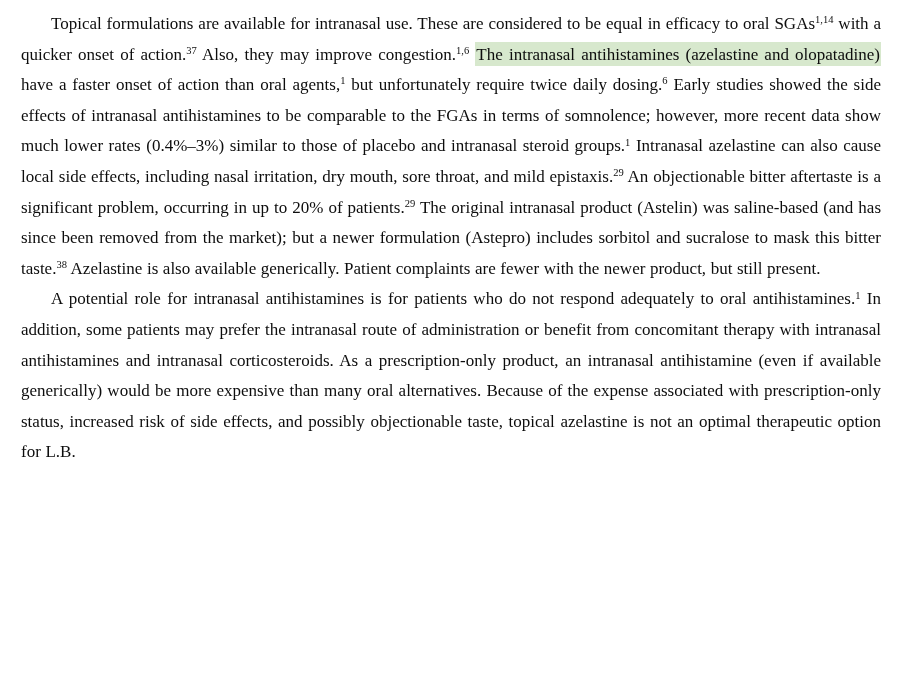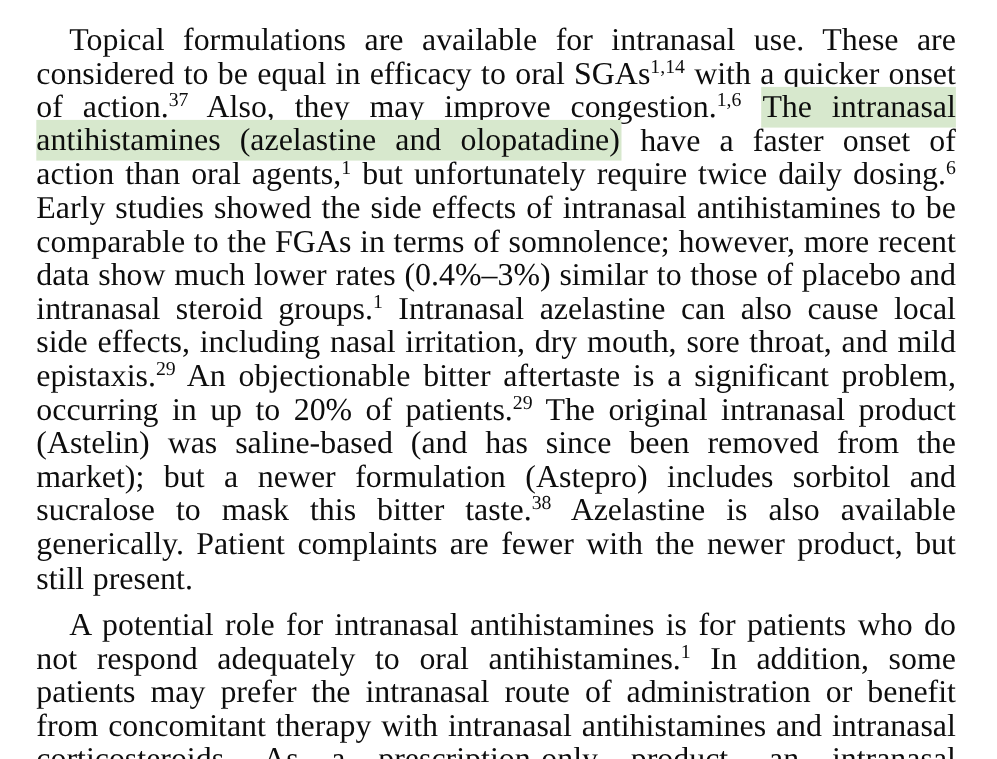--- a/index.html
+++ b/index.html
@@ -14,26 +14,26 @@
   }
   .page {
     box-sizing: border-box;
     width: 906px;
     height: 690px;
     padding: 9px 25px 0 21px;
     background: #ffffff;
   }
   p.para {
     font-family: "Liberation Serif", serif;
-    font-size: 29px;
+    font-size: 17px;
     line-height: 30.6px;
     color: #0d0d0d;
     text-align: justify;
     text-indent: 30px;
-    margin: 12px;
+    margin: 0;
     word-spacing: 0.02em;
   }
   sup.fnref {
     font-size: 0.62em;
     line-height: 0;
     vertical-align: baseline;
     position: relative;
     top: -0.55em;
   }
   span.highlight {

